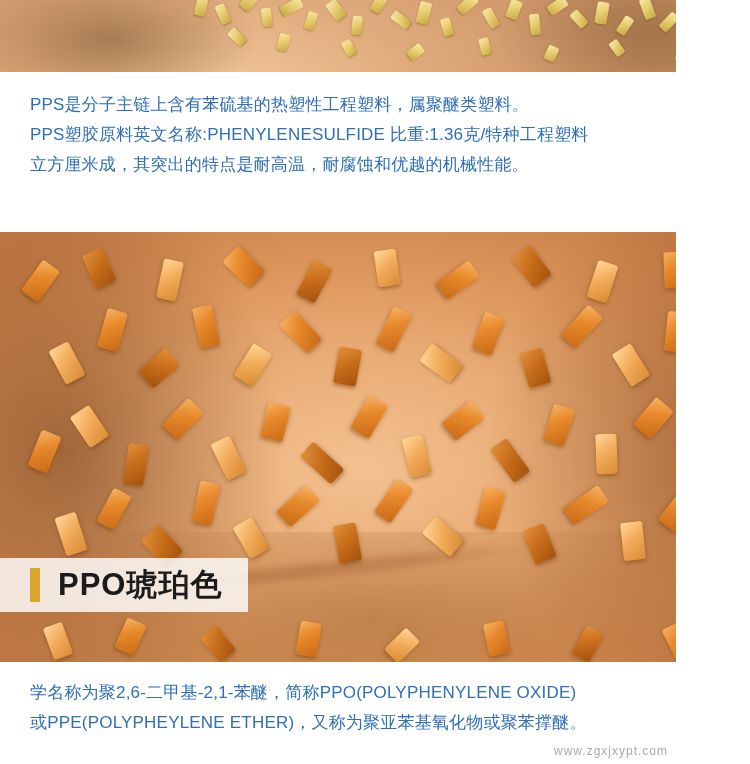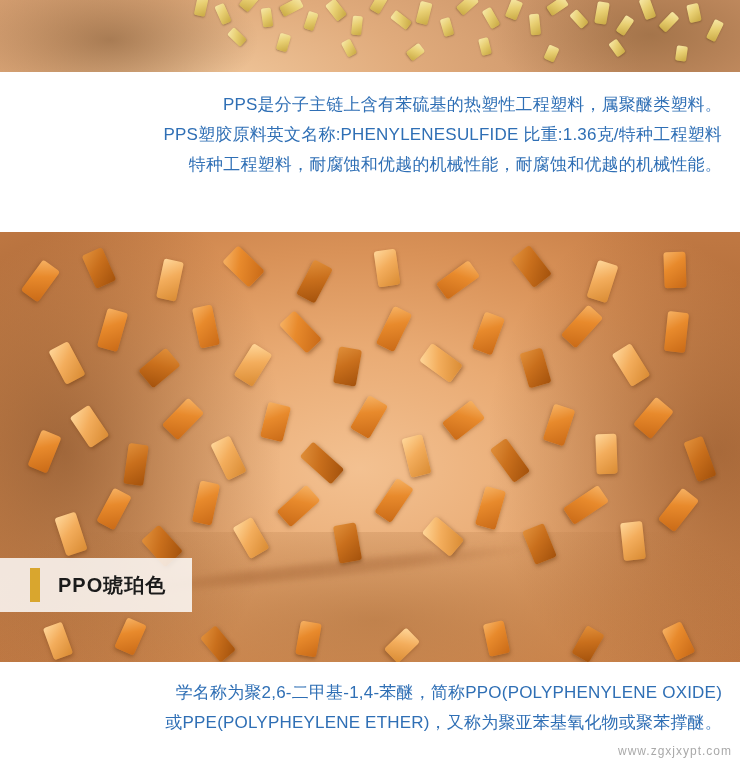--- a/index.html
+++ b/index.html
@@ -8,24 +8,23 @@
   }
   body {
     width: 750px;
     height: 764px;
     background: #ffffff;
     font-family: "Liberation Sans", sans-serif;
     overflow: hidden;
   }
   .page {
     position: relative;
-    width: 740px;
+    width: 676px;
     height: 764px;
     overflow: hidden;
-    text-align: right;
   }
 
   
   .photo-top {
     position: relative;
     width: 750px;
     height: 72px;
     overflow: hidden;
     background: #b89a6a;
   }
@@ -139,21 +138,21 @@
     background: rgba(255,255,255,0.82);
   }
   .caption-bar {
     width: 10px;
     height: 34px;
     background: #d9a62e;
     margin: 0 18px 0 30px;
   }
   .caption-text {
     color: #1b1b1b;
-    font-size: 20px;
+    font-size: 31px;
     font-weight: 700;
     letter-spacing: 1px;
     white-space: nowrap;
   }
 
   
   #ppo-text {
     height: 102px;
     padding-top: 16px;
   }
@@ -209,21 +208,21 @@
     <div class="granule-top" style="left:410px; top:44px; width:11px; height:16px; transform:rotate(52deg);"></div>
     <div class="granule-top" style="left:480px; top:38px; width:10px; height:17px; transform:rotate(-14deg);"></div>
     <div class="granule-top" style="left:546px; top:46px; width:11px; height:15px; transform:rotate(24deg);"></div>
     <div class="granule-top" style="left:612px; top:40px; width:10px; height:16px; transform:rotate(-36deg);"></div>
     <div class="granule-top" style="left:676px; top:46px; width:11px; height:15px; transform:rotate(8deg);"></div>
   </div>
 
   <div class="text-block" id="pps-text">
     <p>PPS是分子主链上含有苯硫基的热塑性工程塑料，属聚醚类塑料。</p>
     <p>PPS塑胶原料英文名称:PHENYLENESULFIDE 比重:1.36克/特种工程塑料</p>
-    <p>特种工程塑料，耐腐蚀和优越的机械性能，耐腐蚀和优越的机械性能。</p>
+    <p>立方厘米成，其突出的特点是耐高温，耐腐蚀和优越的机械性能。</p>
   </div>
 
   <div class="photo-main">
     <div class="hand"></div>
     <div class="hand-dark-l"></div>
     <div class="hand-dark-r"></div>
     <div class="hand-dark-b"></div>
     <div class="crease1"></div>
 
     <div class="granule light" style="left:60px; top:282px; width:22px; height:40px; transform:rotate(-18deg);"></div>
@@ -292,19 +291,19 @@
     <div class="granule dark" style="left:578px; top:396px; width:20px; height:32px; transform:rotate(30deg);"></div>
     <div class="granule" style="left:668px; top:392px; width:21px; height:34px; transform:rotate(-26deg);"></div>
 
     <div class="caption-banner">
       <div class="caption-bar"></div>
       <div class="caption-text">PPO琥珀色</div>
     </div>
   </div>
 
   <div class="text-block" id="ppo-text">
-    <p>学名称为聚2,6-二甲基-1,4-苯醚，简称PPO(POLYPHENYLENE OXIDE)</p>
+    <p>学名称为聚2,6-二甲基-2,1-苯醚，简称PPO(POLYPHENYLENE OXIDE)</p>
     <p>或PPE(POLYPHEYLENE ETHER)，又称为聚亚苯基氧化物或聚苯撑醚。</p>
   </div>
 
   <div class="watermark">www.zgxjxypt.com</div>
 
 </div>
 
 </body></html>

